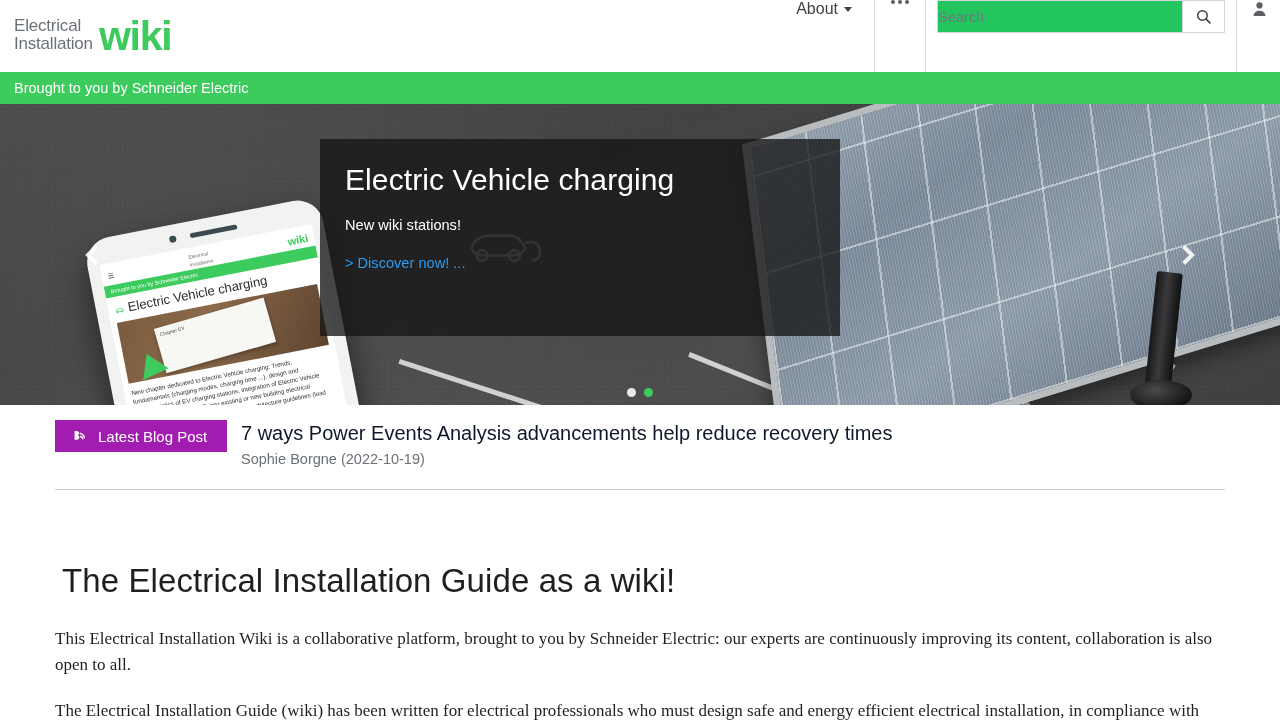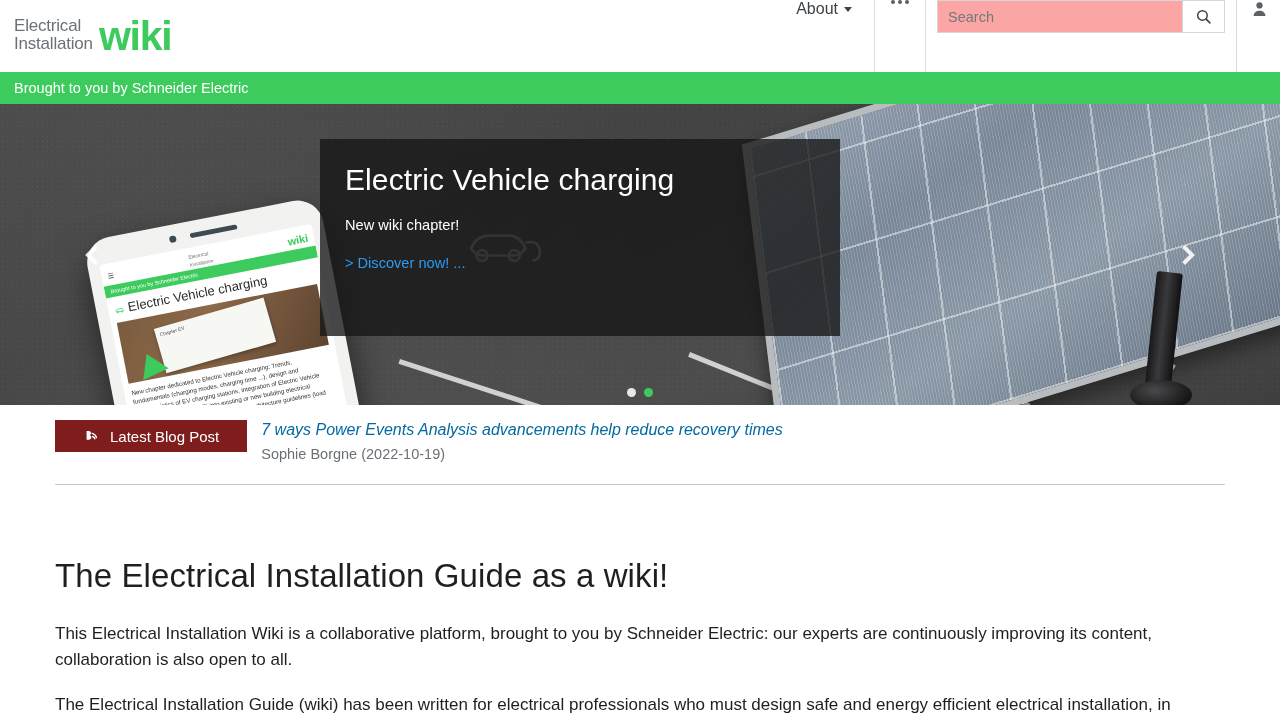--- a/index.html
+++ b/index.html
@@ -84,22 +84,22 @@
   }
   .search-group {
     display: flex;
     border: 1px solid #d6d6d6;
     height: 33px;
     width: 288px;
   }
   .search-input {
     flex: 1;
     border: none;
-    background: #fca5a5;
-    padding: 0 10px;
+    background: #22c55e;
+    padding: 0 0;
     font-size: 14.5px;
     color: #4c5257;
     font-family: "Liberation Sans", sans-serif;
     outline: none;
   }
   .search-input::placeholder { color: #72787d; }
   .search-btn {
     width: 42px;
     background: #ffffff;
     border: none;
@@ -321,65 +321,66 @@
   .indicators span.active { background: #3ecb5e; }
 
   
   .blog {
     padding: 15px 55px 0 55px;
     display: flex;
     align-items: flex-start;
     gap: 0;
   }
   .blog-badge {
-    background: #7f1d1d;
+    background: #a21caf;
     color: #ffffff;
     height: 32px;
     min-width: 172px;
     display: flex;
     align-items: center;
     gap: 10px;
-    padding: 0 28px;
+    padding: 0 16px;
     font-size: 15px;
     cursor: pointer;
   }
   .blog-text { padding-left: 14px; }
   .blog-title {
-    color: #0369a1;
-    font-size: 16px;
+    color: #0f172a;
+    font-size: 20px;
     line-height: 1.3;
     text-decoration: none;
     cursor: pointer;
     display: block;
-    font-style: italic;
   }
   .blog-meta {
     color: #6a7075;
     font-size: 14.5px;
     margin-top: 5px;
   }
   .hr {
     margin: 22px 55px 0 55px;
     border-top: 1px solid #c9c9c9;
   }
 
   
   .main { padding: 72px 55px 0 55px; }
   .main h1 {
     font-size: 33px;
     font-weight: normal;
     color: #1f1f1f;
     letter-spacing: 0.1px;
     margin-bottom: 26px;
+    margin-left: 7px;
   }
   .main p {
     font-size: 17px;
     line-height: 1.52;
     color: #1f1f1f;
     margin-bottom: 20px;
+    font-family: Liberation Serif, serif;
   }
 </style>
 </head>
 <body>
 
 <div class="header">
   <div class="logo">
     <div class="logo-left">
       <span>Electrical</span>
       <span>Installation</span>
@@ -480,21 +481,21 @@
           <div class="ps-paper">Chapter EV</div>
           <div class="ps-tri"></div>
         </div>
         <div class="ps-body">New chapter dedicated to Electric Vehicle charging: Trends, fundamentals (charging modes, charging time ...), design and characteristics of EV charging stations, integration of Electric Vehicle Supply Equipment (EVSE) into existing or new building electrical installations (sizing and installation rules, architecture guidelines (load</div>
       </div>
     </div>
   </div>
 
   <div class="caption">
     <h3>Electric Vehicle charging</h3>
-    <p>New wiki chapter!</p>
+    <p>New wiki stations!</p>
     <a>&gt; Discover now! ...</a>
   </div>
 
   <div class="car-ctrl prev">
     <span class="chev l"></span>
   </div>
   <div class="car-ctrl next">
     <span class="chev r"></span>
   </div>
 

